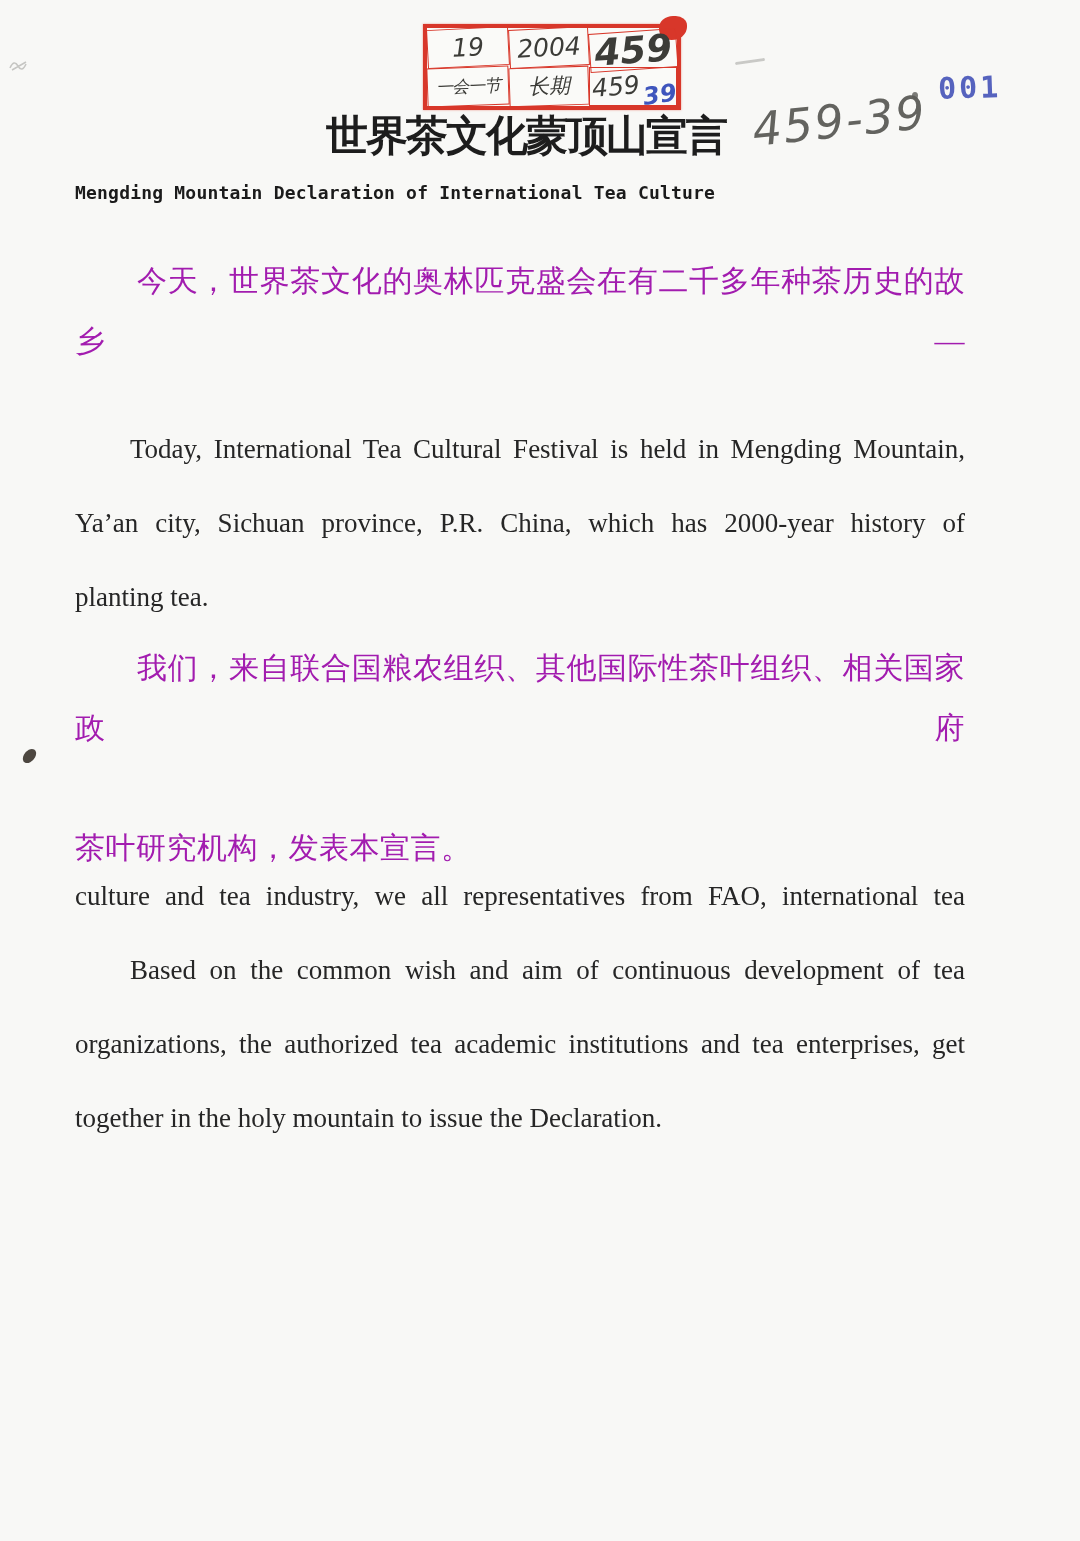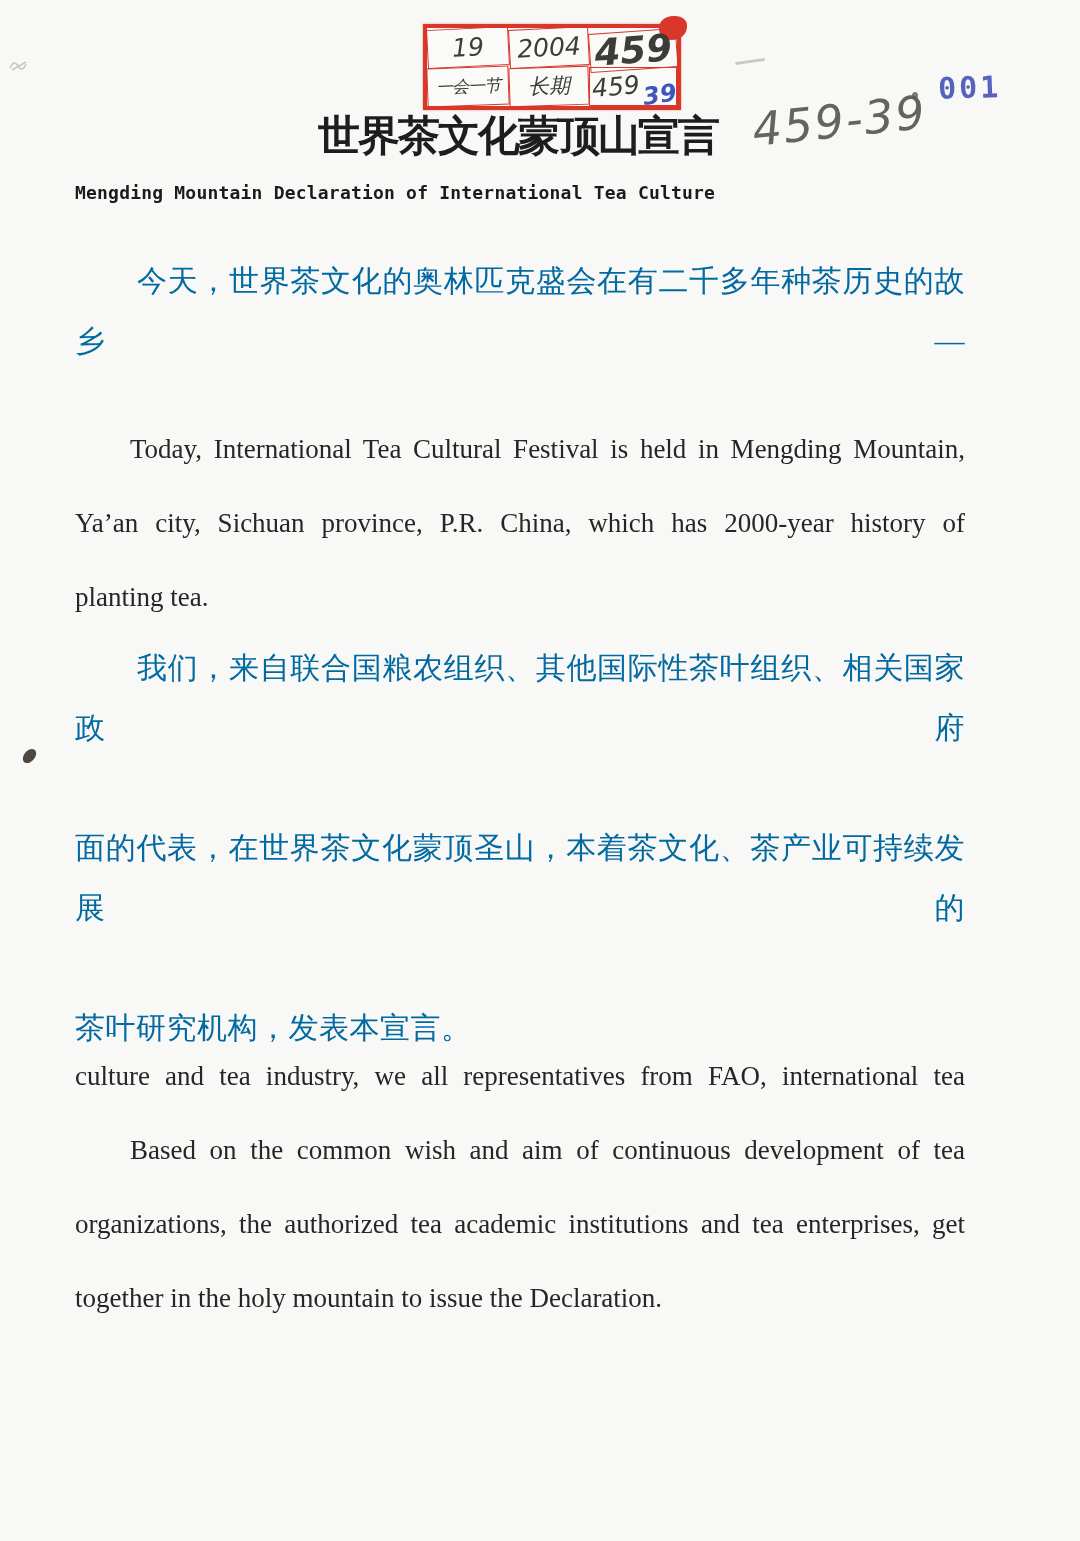--- a/index.html
+++ b/index.html
@@ -47,21 +47,21 @@
     font-size:24px;font-weight:bold;
     transform:rotate(-8deg) translate(2px,8px);
   }
   .stamp-blob{
     position:absolute;right:-10px;top:-12px;
     width:28px;height:24px;background:#d8372a;border-radius:50% 40% 55% 45%;
   }
 
   
   .title-zh{
-    position:absolute;left:318px;top:108px;
+    position:absolute;left:326px;top:108px;
     font-size:42px;font-weight:bold;letter-spacing:-2px;
     color:#1d1d1d;white-space:nowrap;
   }
   .title-annotation{
     position:absolute;left:752px;top:94px;
     font-family:"DejaVu Sans",sans-serif;font-style:italic;
     font-size:46px;color:#63635f;
     transform:rotate(-6deg);letter-spacing:2px;white-space:nowrap;
   }
   .page-stamp{
@@ -91,21 +91,21 @@
   
   .body-col{
     position:absolute;left:75px;top:182px;width:890px;
   }
   .title-en{
     font-family:"DejaVu Sans Mono","Liberation Mono",monospace;
     font-weight:bold;font-size:18px;letter-spacing:0.2px;
     white-space:nowrap;color:#1b1b1b;
     margin-bottom:48px;
   }
-  .zh{font-size:30px;line-height:60px;letter-spacing:0.5px;color:#0369a1;}
+  .zh{font-size:30px;line-height:60px;letter-spacing:0.5px;color:#a21caf;}
   .en{font-size:27px;line-height:37px;color:#262626;}
   .line{white-space:normal;}
   .just{text-align:justify;}
   .just::after{content:"";display:inline-block;width:100%;height:0;}
   .ind-zh{text-indent:62px;}
   .ind-en{text-indent:55px;}
   .p1zh{margin-bottom:0px;}
   .p1en{margin-bottom:22px;}
   .p2zh{margin-bottom:0px;}
   .p2en{margin-bottom:10px;}
@@ -150,21 +150,20 @@
     </div>
 
     <div class="en p1en">
       <div class="line just ind-en">Today, International Tea Cultural Festival is held in Mengding Mountain,</div>
       <div class="line just">Ya’an city, Sichuan province, P.R. China, which has 2000-year history of</div>
       <div class="line">planting tea.</div>
     </div>
 
     <div class="zh p2zh">
       <div class="line just ind-zh">我们，来自联合国粮农组织、其他国际性茶叶组织、相关国家政府</div>
-      <div class="line just">面的代表，在世界茶文化蒙顶圣山，本着茶文化、茶产业可持续发展的</div>
       <div class="line">茶叶研究机构，发表本宣言。</div>
     </div>
 
     <div class="en p2en">
       <div class="line just">culture and tea industry, we all representatives from FAO, international tea</div>
       <div class="line just ind-en">Based on the common wish and aim of continuous development of tea</div>
       <div class="line just">organizations, the authorized tea academic institutions and tea enterprises, get</div>
       <div class="line">together in the holy mountain to issue the Declaration.</div>
     </div>
 

